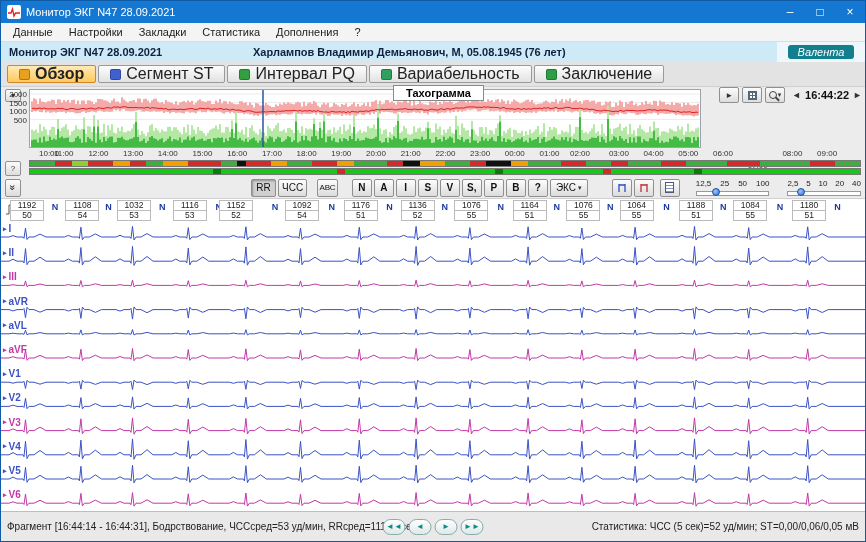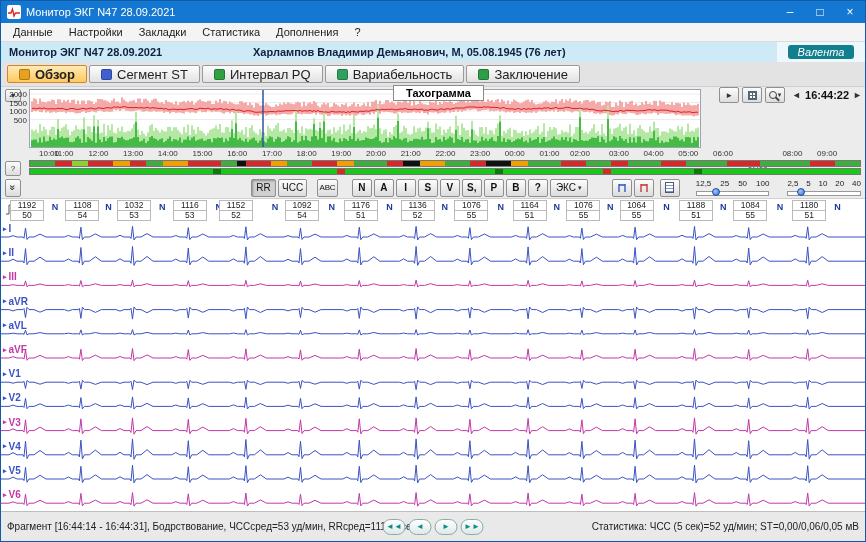--- a/index.html
+++ b/index.html
@@ -12,21 +12,21 @@
 .tbtns{margin-left:auto;display:flex;height:22px}
 .tbtn{width:30px;display:flex;align-items:center;justify-content:center;font-size:12px;color:#fff;background:none;border:none}
 .menubar{position:absolute;left:0;top:22px;right:0;height:19px;background:#f4f4f4;border-bottom:1px solid #dcdcdc;display:flex;align-items:center;font-size:11px;color:#222;padding-left:4px}
 .menu-item{padding:0 8px}
 .pbar{position:absolute;left:0;top:41px;right:0;height:20px;background:#cdeaf6;display:flex;align-items:center;font-size:11px;font-weight:bold;color:#102040}
 .pbar-mon{width:252px;padding-left:8px}
 .pbar-pat{flex:1}
 .pbar-right{width:88px;display:flex;justify-content:center;align-self:stretch;align-items:center;background:#eef8fc}
 .brand{background:#127f8e;color:#fff;font-style:italic;padding:1px 10px;border-radius:3px;font-size:11px;border:none}
 .tabbar{position:absolute;left:0;top:61px;right:0;height:25px;background:#e3e3e3;display:flex;align-items:center;padding-left:6px;gap:2px;border-bottom:1px solid #cfcfcf}
-.tab{display:flex;align-items:center;gap:5px;height:18px;padding:0 11px;font-size:13px;background:linear-gradient(#fdfdfd,#e2e2e2);border:1px solid #9a9a9a;border-radius:2px;color:#222}
+.tab{display:flex;align-items:center;gap:5px;height:18px;padding:0 11px;font-size:16px;background:linear-gradient(#fdfdfd,#e2e2e2);border:1px solid #9a9a9a;border-radius:2px;color:#222}
 .tab.active{background:linear-gradient(#ffeab5,#ffc95e);border-color:#d2862a;font-weight:bold}
 .tab-icon{width:11px;height:11px;border-radius:2px;border:1px solid rgba(0,0,0,.25)}
 .tacho{position:absolute;left:0;top:86px;right:0;height:90px}
 .chart-frame{position:absolute;left:28px;top:2px;width:672px;height:59px;background:#fff;border:1px solid #9aa4b0}
 .tacho-title{position:absolute;left:392px;top:-2px;background:#fff;border:1px solid #8a8a8a;padding:0 12px;font-size:11px;font-weight:bold;z-index:3;height:16px;line-height:15px}
 .ylabels{position:absolute;left:2px;top:2px;width:24px;height:44px}
 .ytick{position:absolute;right:0;font-size:8px;color:#333}
 .tacho-tools{position:absolute;top:0;right:3px;display:flex;align-items:center;gap:3px;height:16px;z-index:4}
 .toolbtn{width:20px;height:16px;background:linear-gradient(#fcfcfc,#ddd);border:1px solid #909090;border-radius:2px;font-size:8px;display:flex;align-items:center;justify-content:center;color:#334;gap:1px}
 .timedisp{display:flex;align-items:center;gap:4px;font-size:11px;font-weight:bold;color:#111;margin-left:4px}

